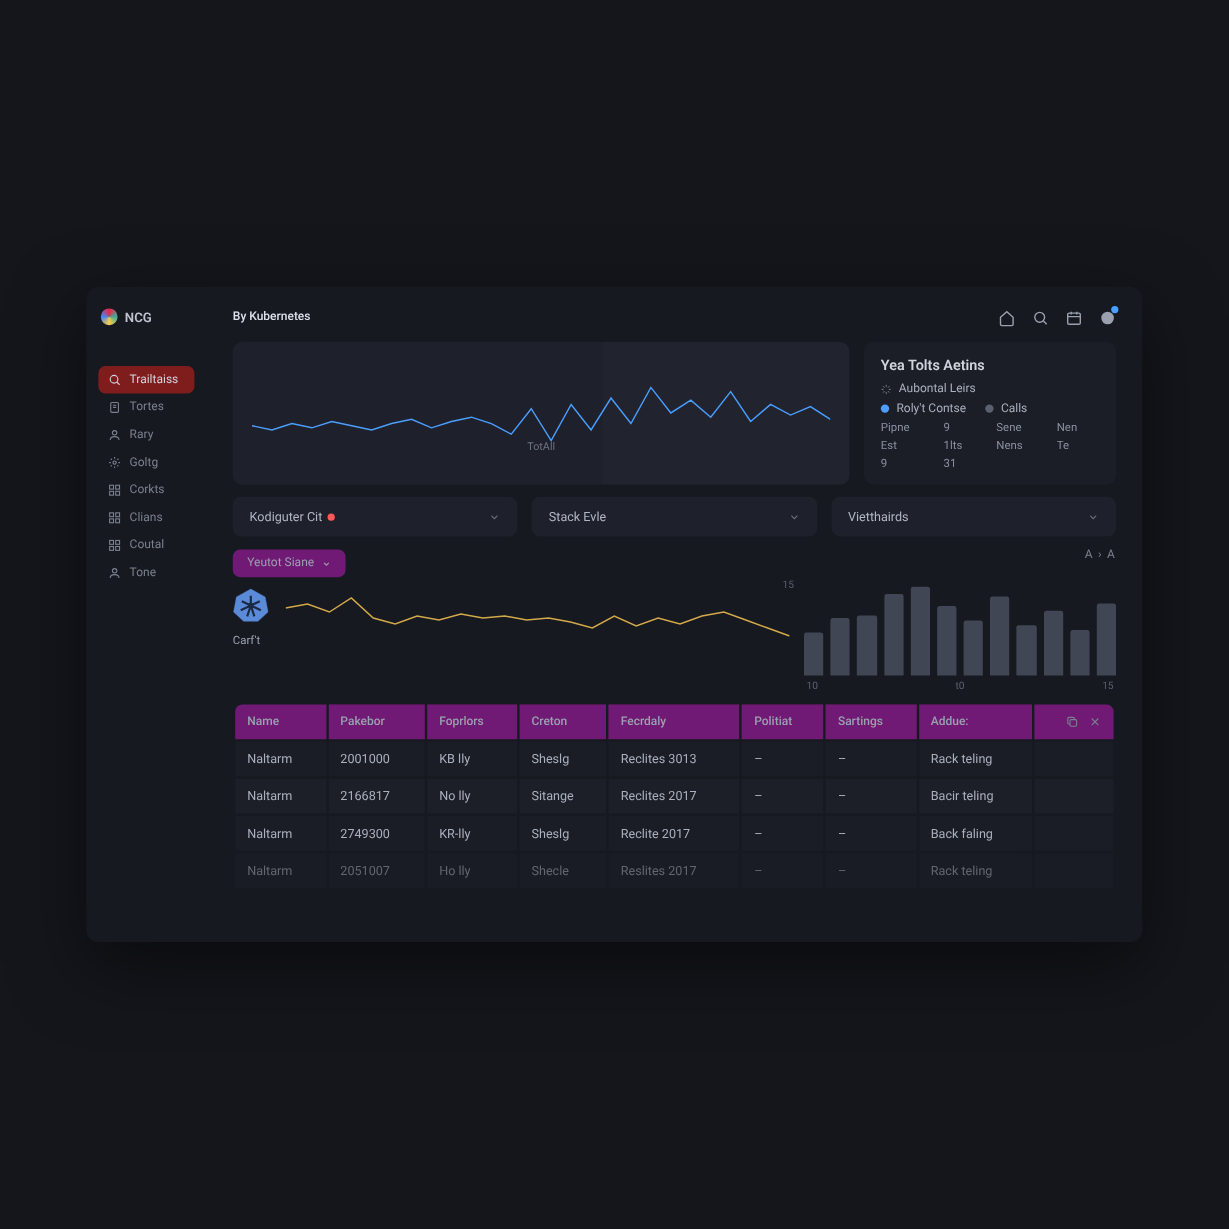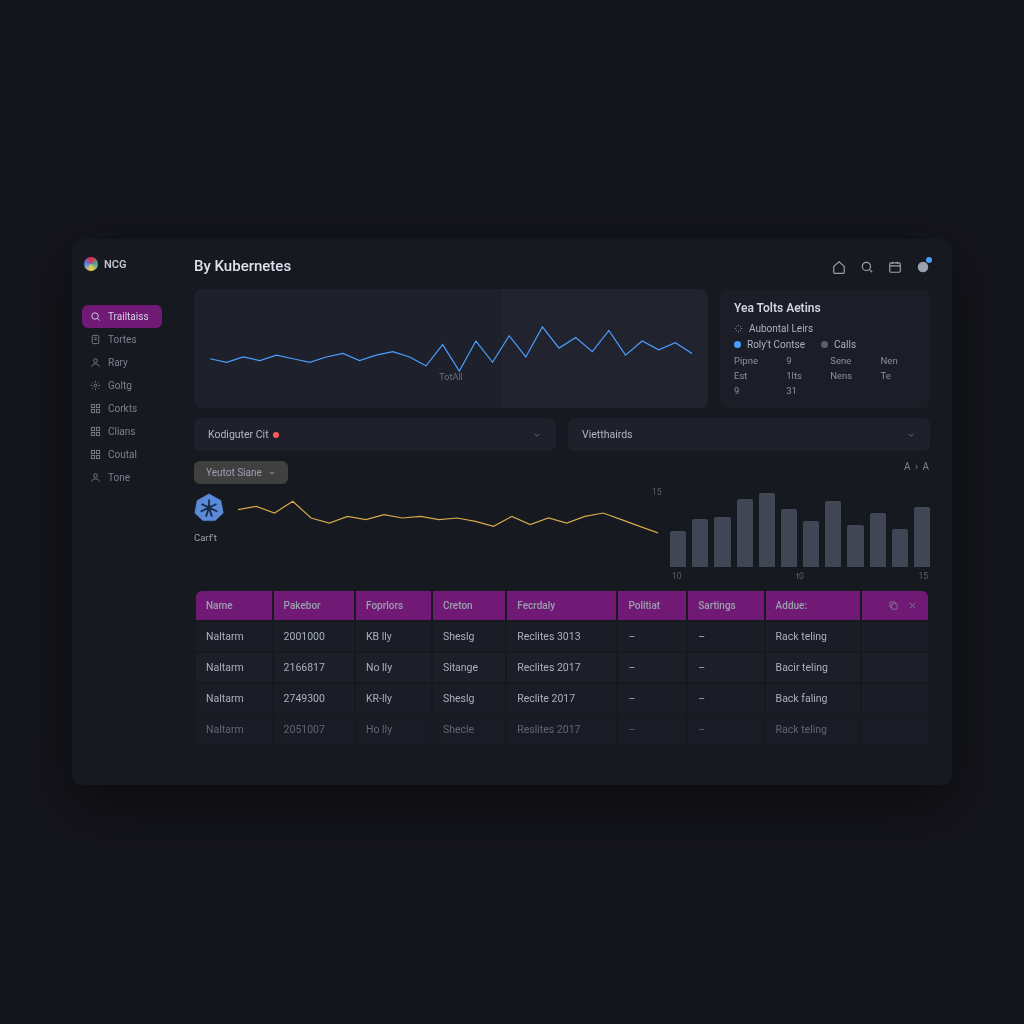--- a/index.html
+++ b/index.html
@@ -2,25 +2,25 @@
 <html><head>
 <meta charset="utf-8">
 <style>
 *{box-sizing:border-box;margin:0;padding:0;font-family:-apple-system,BlinkMacSystemFont,"Segoe UI",Roboto,sans-serif}
 body{background:#15161c;width:1024px;height:1024px;display:flex;align-items:center;justify-content:center}
 .window{width:880px;height:546px;background:#171920;border-radius:10px;display:flex;overflow:hidden;box-shadow:0 20px 60px rgba(0,0,0,.5)}
 .sidebar{width:100px;background:#171920;padding:18px 10px;display:flex;flex-direction:column;gap:6px}
 .brand{display:flex;align-items:center;gap:6px;color:#c0c4cf;font-size:11px;font-weight:600;margin-bottom:28px;padding-left:2px}
 .brand-icon{width:14px;height:14px;border-radius:50%;background:conic-gradient(#e24,#4a9,#fc4,#48e,#e24)}
 .nav-item{display:flex;align-items:center;gap:7px;padding:6px 8px;color:#7a808f;font-size:10px;border-radius:6px;cursor:pointer}
-.nav-item.active{background:#701a75;color:#d0d4df}
+.nav-item.active{background:#7f1d1d;color:#d0d4df}
 .nav-item svg{width:11px;height:11px;flex-shrink:0}
 .main{flex:1;padding:18px 22px;overflow:hidden}
 .header{display:flex;align-items:center;justify-content:space-between;margin-bottom:14px}
-.header h1{color:#dde1ec;font-size:15px;font-weight:500}
+.header h1{color:#dde1ec;font-size:10px;font-weight:500}
 .header-icons{display:flex;gap:14px;align-items:center}
 .header-icons .ico{width:14px;height:14px;color:#9aa0ae;cursor:pointer;position:relative}
 .header-icons .ico.badge::after{content:"";position:absolute;top:-2px;right:-2px;width:6px;height:6px;background:#4a9eff;border-radius:50%}
 .top-row{display:flex;gap:12px;margin-bottom:10px}
 .hero{flex:1;background:#1e212b;border-radius:8px;padding:16px;display:flex;align-items:center;gap:16px;position:relative;overflow:hidden}
 .hero-left{display:flex;align-items:center;gap:14px;min-width:160px}
 .k8s-logo{width:56px;height:56px}
 .hero-title{color:#dde1ec;font-size:16px;font-weight:500}
 .hero-sub{color:#6b7280;font-size:11px;margin-top:2px}
 .hero-chart{flex:1;position:relative;height:62px}
@@ -33,21 +33,21 @@
 .dot{width:7px;height:7px;border-radius:50%;display:inline-block}
 .dot.blue{background:#4a9eff}
 .dot.gray{background:#5a6070}
 .action-grid{display:grid;grid-template-columns:auto auto auto auto;gap:4px 10px;font-size:9.5px;color:#8a90a0;margin-top:4px}
 .selects{display:flex;gap:12px;margin-bottom:10px}
 .select{flex:1;background:#1e212b;border-radius:7px;padding:10px 14px;display:flex;align-items:center;justify-content:space-between;color:#b0b6c4;font-size:10.5px;cursor:pointer}
 .select .dot-red{width:6px;height:6px;background:#ff5a5a;border-radius:50%;display:inline-block;margin-left:4px}
 .select svg{width:10px;height:10px;color:#6b7280}
 .charts-row{display:flex;gap:12px;margin-bottom:8px;align-items:flex-start}
 .chart-main{flex:1}
-.chip{display:inline-flex;align-items:center;gap:6px;background:#404040;border-radius:6px;padding:6px 12px;color:#9aa0ae;font-size:10px;cursor:pointer;margin-bottom:8px}
+.chip{display:inline-flex;align-items:center;gap:6px;background:#701a75;border-radius:6px;padding:6px 12px;color:#9aa0ae;font-size:10px;cursor:pointer;margin-bottom:8px}
 .chip svg{width:8px;height:8px}
 .line-chart-wrap{display:flex;align-items:center;gap:14px}
 .mini-logo-wrap{}
 .mini-logo{width:30px;height:30px;margin-bottom:6px}
 .mini-logo-label{color:#9aa0ae;font-size:9.5px}
 .line-chart{flex:1;height:50px}
 .bar-wrap{width:260px}
 .crumb{color:#7a808f;font-size:10px;text-align:right;margin-bottom:15px;letter-spacing:1px}
 .bar-chart{display:flex;align-items:flex-end;gap:6px;height:80px}
 .bar-chart .bar{flex:1;background:#404654;border-radius:2px 2px 0 0}
@@ -205,20 +205,26 @@
     </div>
 
     <div class="selects" id="selects">
         <div class="select">
           <span>Kodiguter Cit<span class="dot-red"></span></span>
           <svg viewBox="0 0 24 24" fill="none" stroke="currentColor" stroke-width="2">
             <path d="M6 9l6 6 6-6"></path>
           </svg>
         </div>
         <div class="select">
+          <span>Stack Evle</span>
+          <svg viewBox="0 0 24 24" fill="none" stroke="currentColor" stroke-width="2">
+            <path d="M6 9l6 6 6-6"></path>
+          </svg>
+        </div>
+        <div class="select">
           <span>Vietthairds</span>
           <svg viewBox="0 0 24 24" fill="none" stroke="currentColor" stroke-width="2">
             <path d="M6 9l6 6 6-6"></path>
           </svg>
         </div>
       </div>
 
     <div class="charts-row">
       <div class="chart-main">
         <div class="chip">

